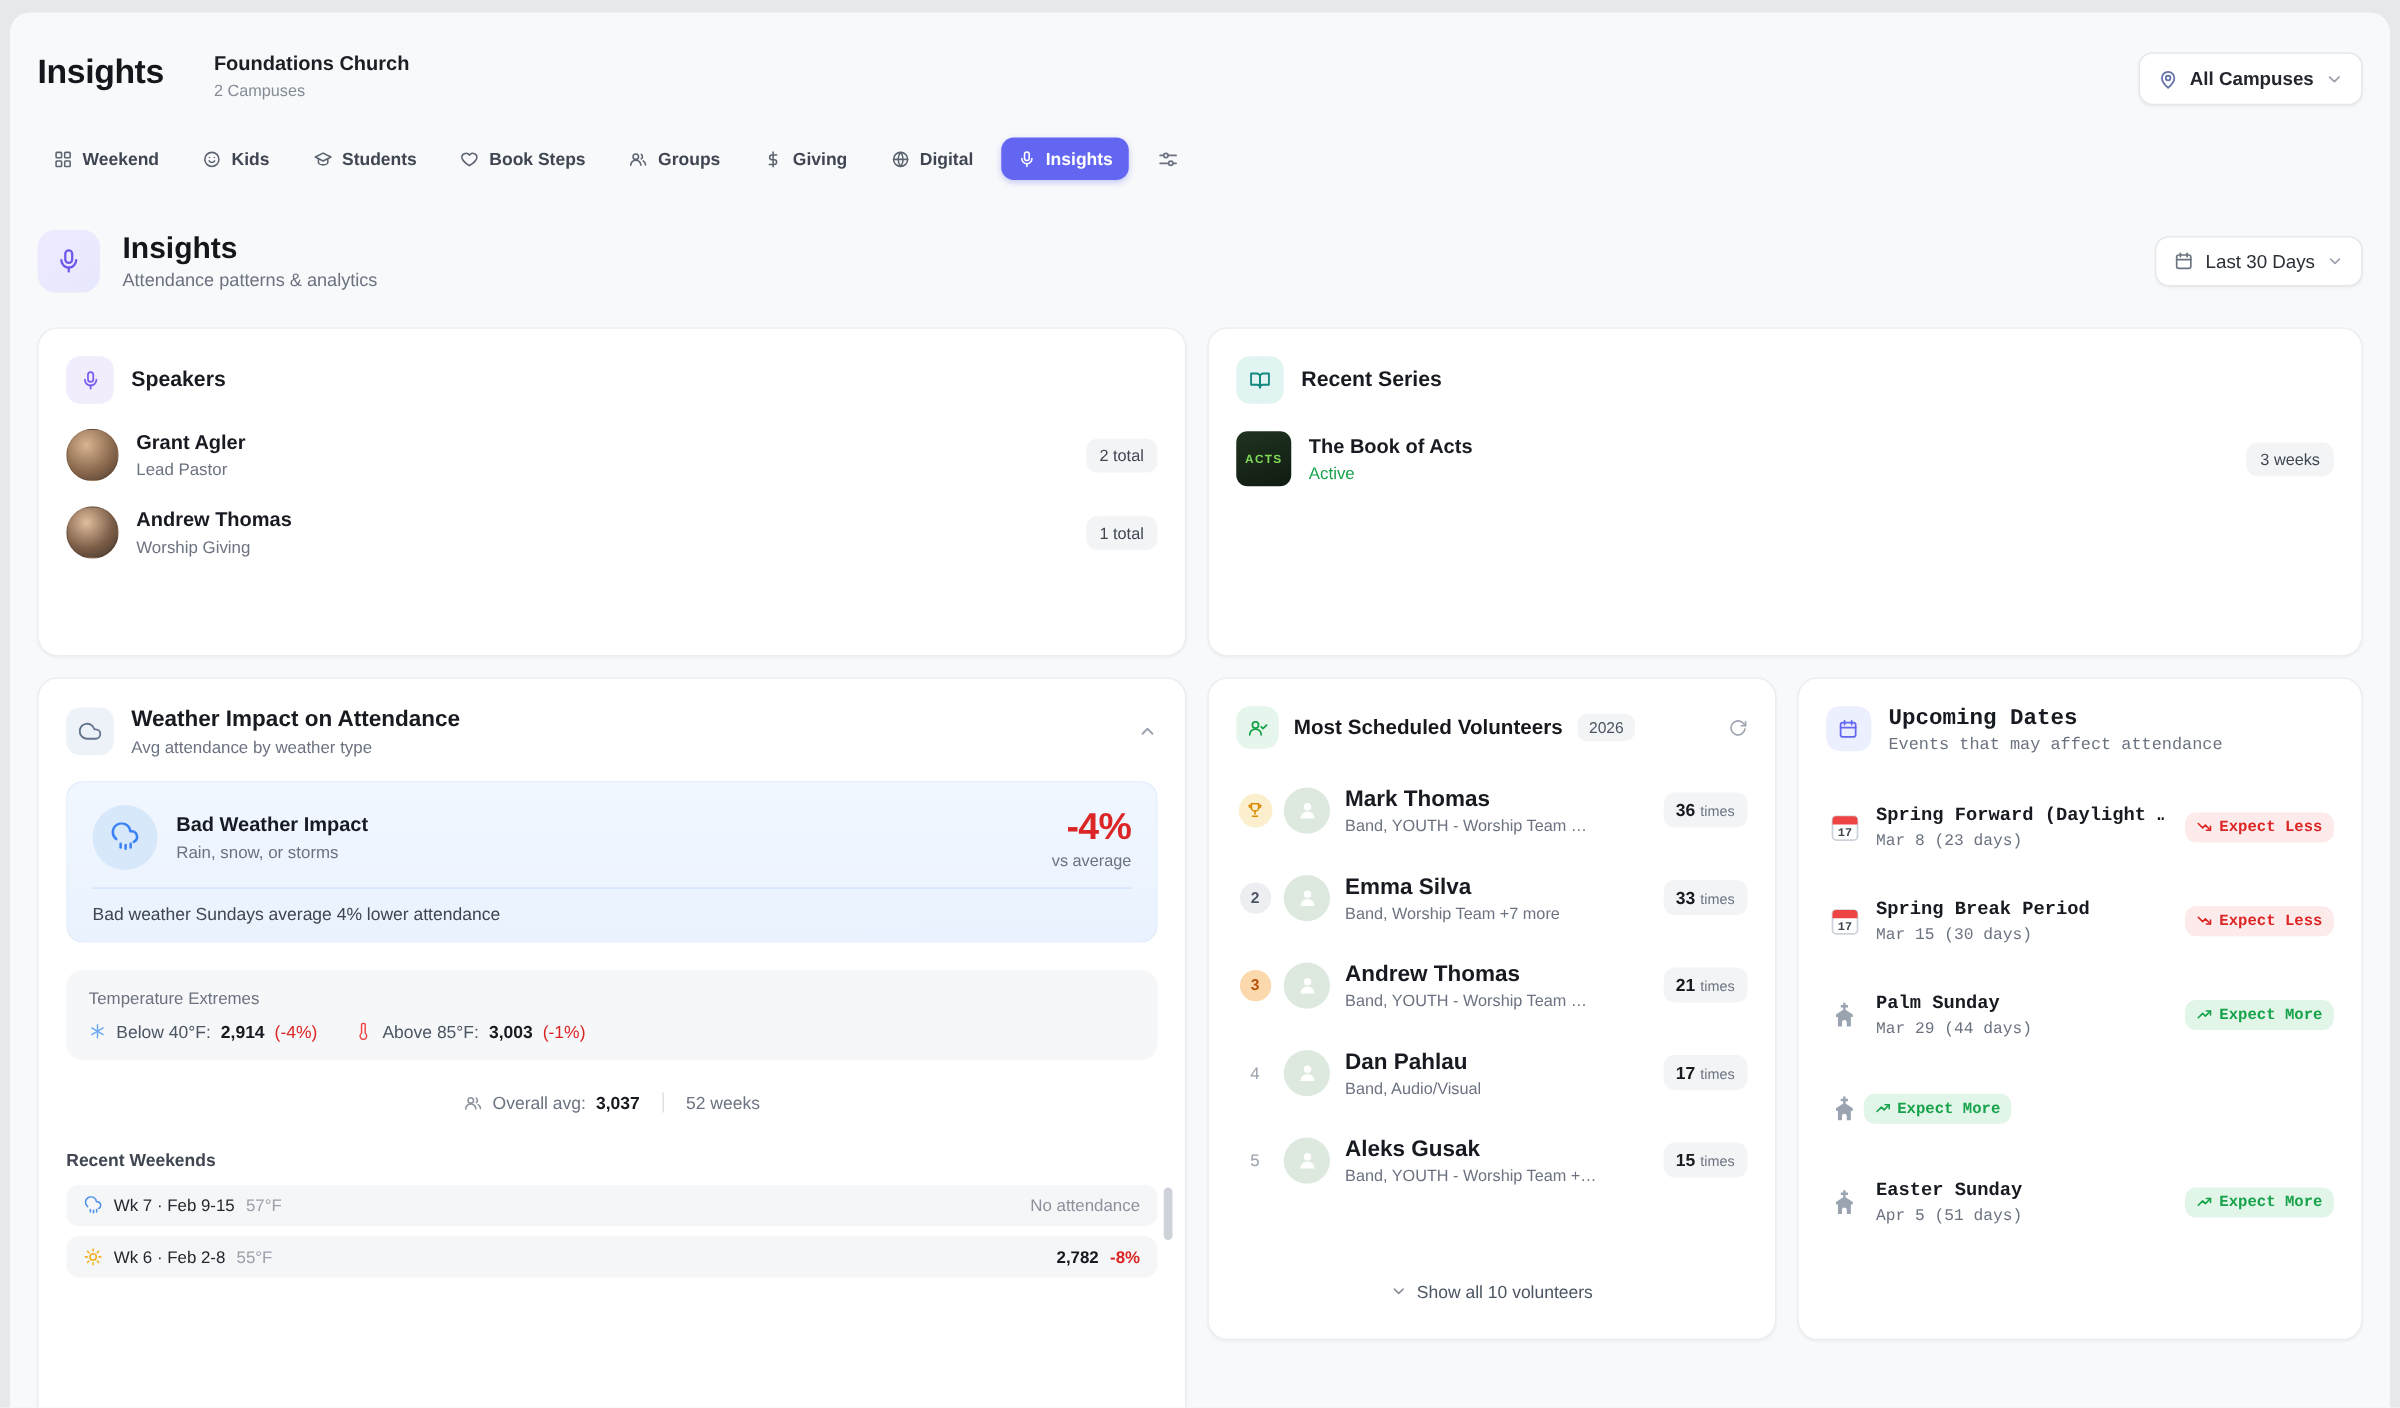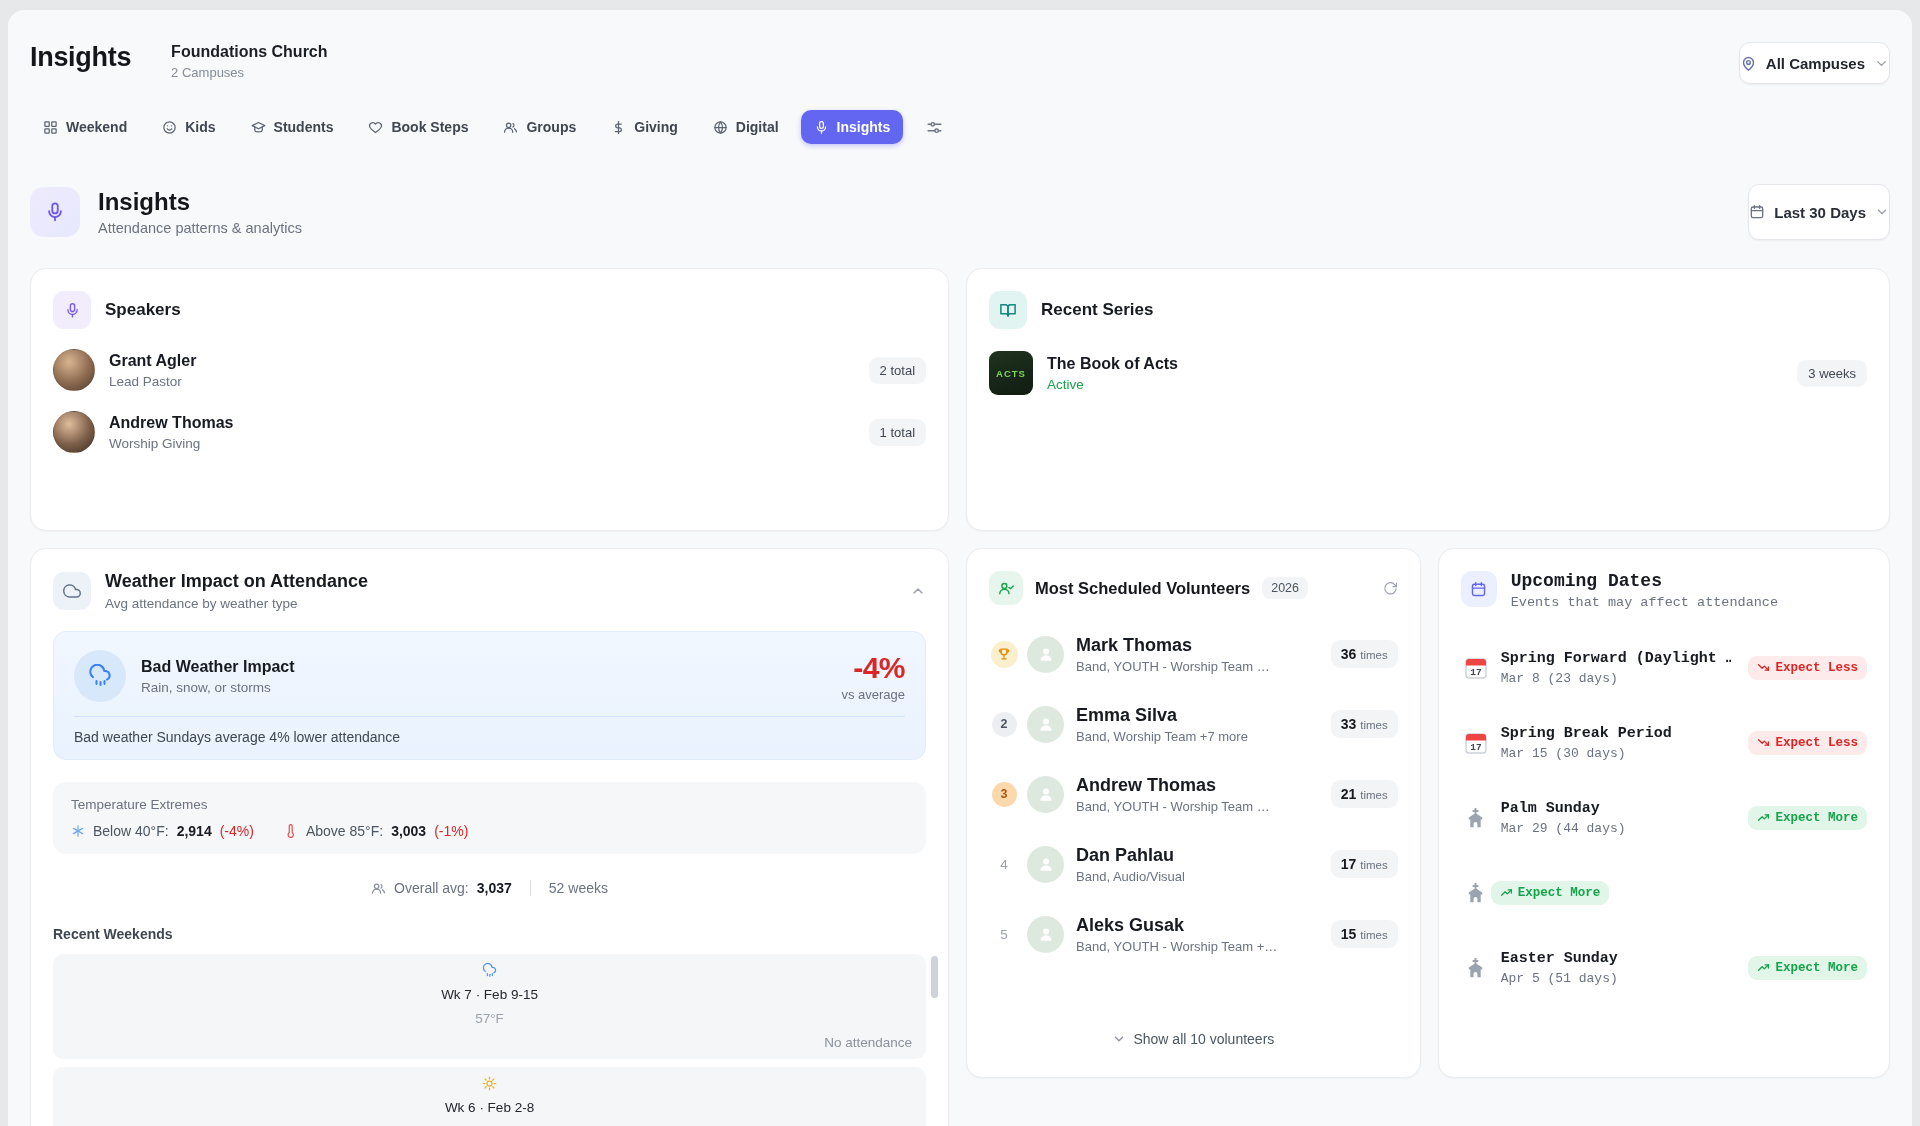--- a/index.html
+++ b/index.html
@@ -20,21 +20,21 @@
 
   
   .topbar { display:flex; align-items:flex-start; padding-top:32px; }
   .app-title { font-size:27px; font-weight:700; letter-spacing:-0.3px; color:#14161b; }
   .org { margin-left:40px; margin-top:1px; }
   .org-name { font-size:16px; font-weight:600; color:#1b1e24; }
   .org-sub { font-size:13px; color:#858c97; margin-top:4px; }
   .btn {
     display:inline-flex; align-items:center; gap:9px;
     background:#fff; border:1px solid #e4e6ea; border-radius:11px;
-    padding:0 0; height:42px; font-size:15px; cursor:pointer;
+    padding:0 14px; height:42px; font-size:15px; cursor:pointer;
     box-shadow:0 1px 2px rgba(16,24,40,.05);
     font-family:inherit; color:#23262d;
   }
   .btn .chev { color:#9aa1ab; }
   .campus-btn { margin-left:auto; font-weight:600; }
   .campus-btn .pin { color:#6673a8; }
 
   
   .tabs { display:flex; align-items:center; gap:9px; margin-top:26px; }
   .tab {
@@ -55,21 +55,21 @@
   .page-head { display:flex; align-items:center; margin-top:40px; }
   .page-ic {
     width:50px; height:50px; border-radius:14px;
     background:linear-gradient(135deg,#efeafd,#e6e8fd);
     display:flex; align-items:center; justify-content:center;
     color:#6d5ae8;
   }
   .page-titles { margin-left:18px; }
   .page-title { font-size:24px; font-weight:700; color:#14161b; }
   .page-sub { font-size:14.5px; color:#6b7280; margin-top:4px; }
-  .range-btn { margin-left:auto; height:56px; font-weight:700; color:#2a2f37; }
+  .range-btn { margin-left:auto; height:40px; font-weight:400; color:#2a2f37; }
   .range-btn .cal { color:#6b7280; }
 
   
   .grid {
     display:grid; grid-template-columns:760fr 376fr 374fr; gap:17px;
     margin-top:28px; align-items:start;
   }
   .card {
     background:#fff; border:1px solid #ebedf0; border-radius:16px;
     box-shadow:0 1px 2px rgba(16,24,40,.04);
@@ -159,21 +159,20 @@
     gap:8px; font-size:14px; color:#6b7280;
   }
   .overall-row .val { font-weight:700; color:#171a20; }
   .vline { width:1px; height:16px; background:#d8dbe0; margin:0 10px; }
   .recent-title { margin-top:30px; font-size:14px; font-weight:600; color:#3f4652; }
   .weekends { position:relative; margin-top:12px; }
   .weekend-row {
     display:flex; align-items:center; gap:9px;
     background:#f5f6f8; border-radius:10px; padding:9px 14px; margin-bottom:8px;
     font-size:13.5px;
-    flex-direction:column;
   }
   .wk-label { font-weight:500; color:#23262d; }
   .wk-temp { color:#9aa1ab; }
   .wk-right { margin-left:auto; display:flex; align-items:center; gap:9px; }
   .wk-note { color:#8b919c; }
   .wk-val { font-weight:700; color:#171a20; }
   .wk-delta { color:#dc2626; font-weight:600; }
   .rain-ic { color:#4f93e8; }
   .sun-ic { color:#f2b01e; }
   .scroll-thumb {

